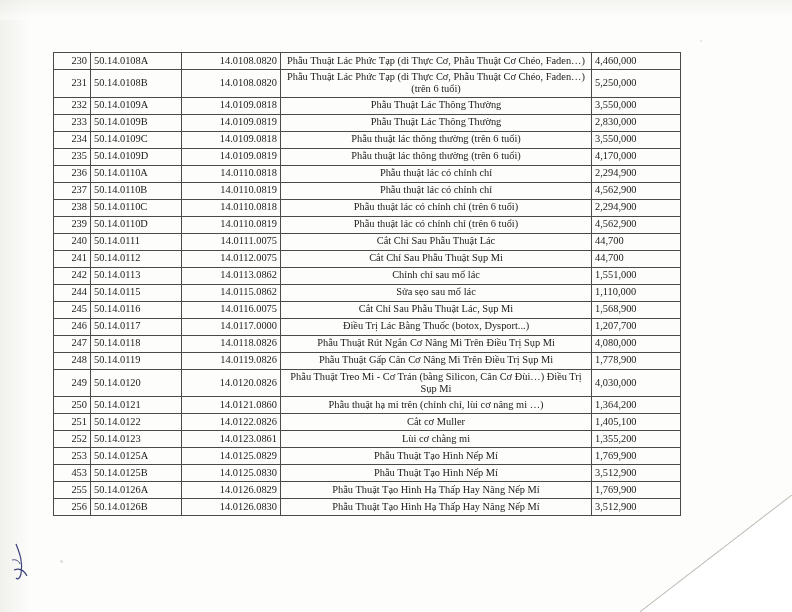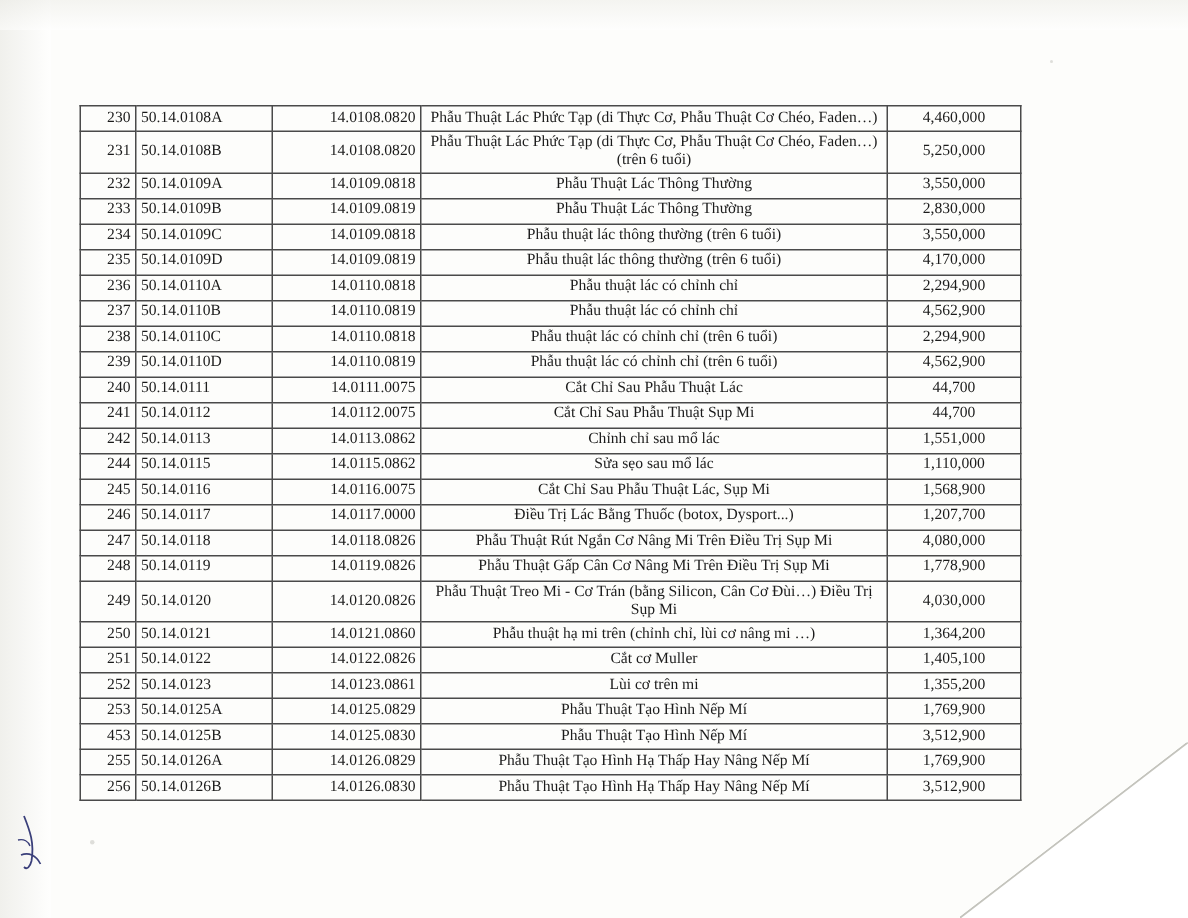--- a/index.html
+++ b/index.html
@@ -44,41 +44,41 @@
   }
   .dogear-line {
     position: absolute;
     right: 0; bottom: 0;
     width: 152px; height: 117px;
     pointer-events: none;
   }
   .table-wrap {
     position: absolute;
     left: 53px;
-    top: 70px;
+    top: 52px;
     width: 732px;
   }
   table.price {
     border-collapse: collapse;
     width: 628px;
     font-size: 10.4px;
     line-height: 1.18;
     color: #1b1b1b;
   }
   table.price td {
     border: 1px solid #4a4a4a;
     padding: 1px 3px;
     vertical-align: middle;
     height: 14px;
   }
   td.c-idx   { width: 30px;  text-align: right; padding-right: 4px; white-space: nowrap; }
   td.c-code1 { width: 84px;  text-align: left;  padding-left: 3px; white-space: nowrap; }
   td.c-code2 { width: 92px;  text-align: right;  padding-left: 6px; white-space: nowrap; }
   td.c-name  { text-align: center; padding-left: 4px; }
-  td.c-price { width: 82px;  text-align: center; padding-right: 5px; white-space: nowrap; }
+  td.c-price { width: 82px;  text-align: left; padding-right: 5px; white-space: nowrap; }
 
   .tall td { height: 30px; }
 
   
   .pen-mark {
     position: absolute;
     left: 10px;
     bottom: 28px;
     width: 34px;
     height: 44px;
@@ -244,21 +244,21 @@
             <td class="c-idx">251</td>
             <td class="c-code1">50.14.0122</td>
             <td class="c-code2">14.0122.0826</td>
             <td class="c-name">Cắt cơ Muller</td>
             <td class="c-price">1,405,100</td>
           </tr>
           <tr>
             <td class="c-idx">252</td>
             <td class="c-code1">50.14.0123</td>
             <td class="c-code2">14.0123.0861</td>
-            <td class="c-name">Lùi cơ trên mi</td>
+            <td class="c-name">Lùi cơ chằng mi</td>
             <td class="c-price">1,355,200</td>
           </tr>
           <tr>
             <td class="c-idx">253</td>
             <td class="c-code1">50.14.0125A</td>
             <td class="c-code2">14.0125.0829</td>
             <td class="c-name">Phẫu Thuật Tạo Hình Nếp Mí</td>
             <td class="c-price">1,769,900</td>
           </tr>
           <tr>

